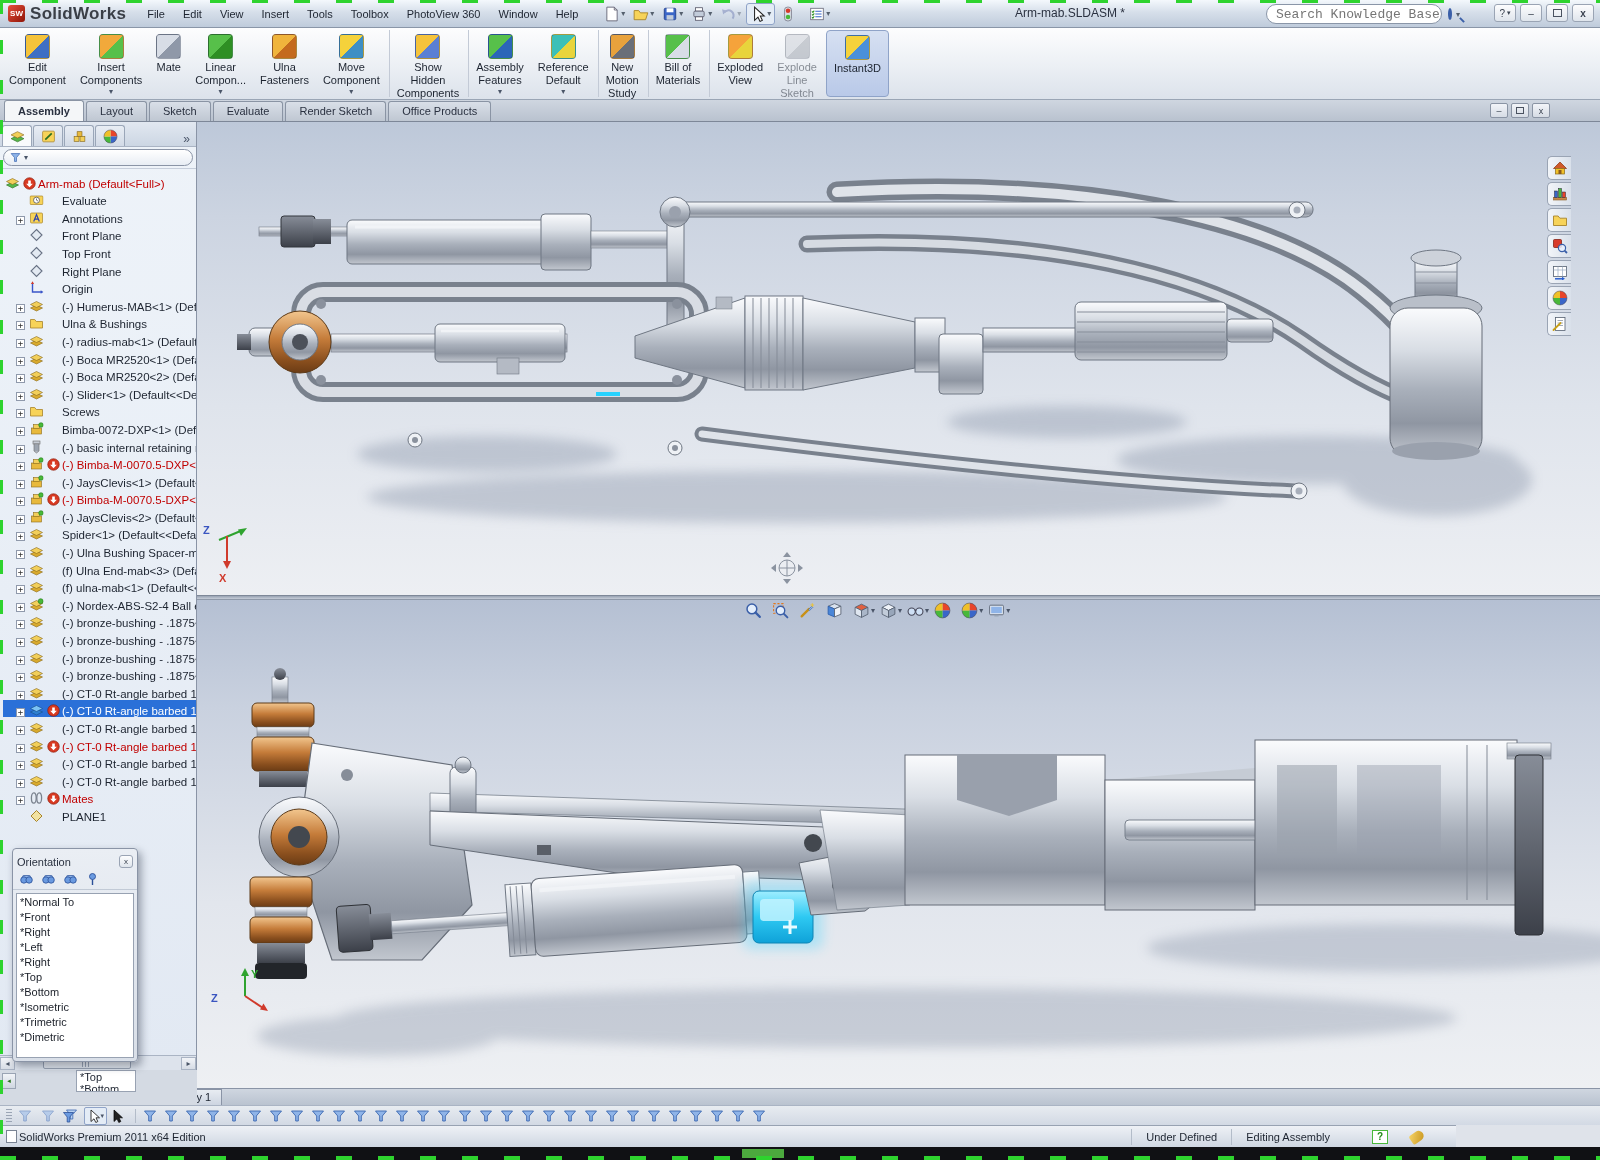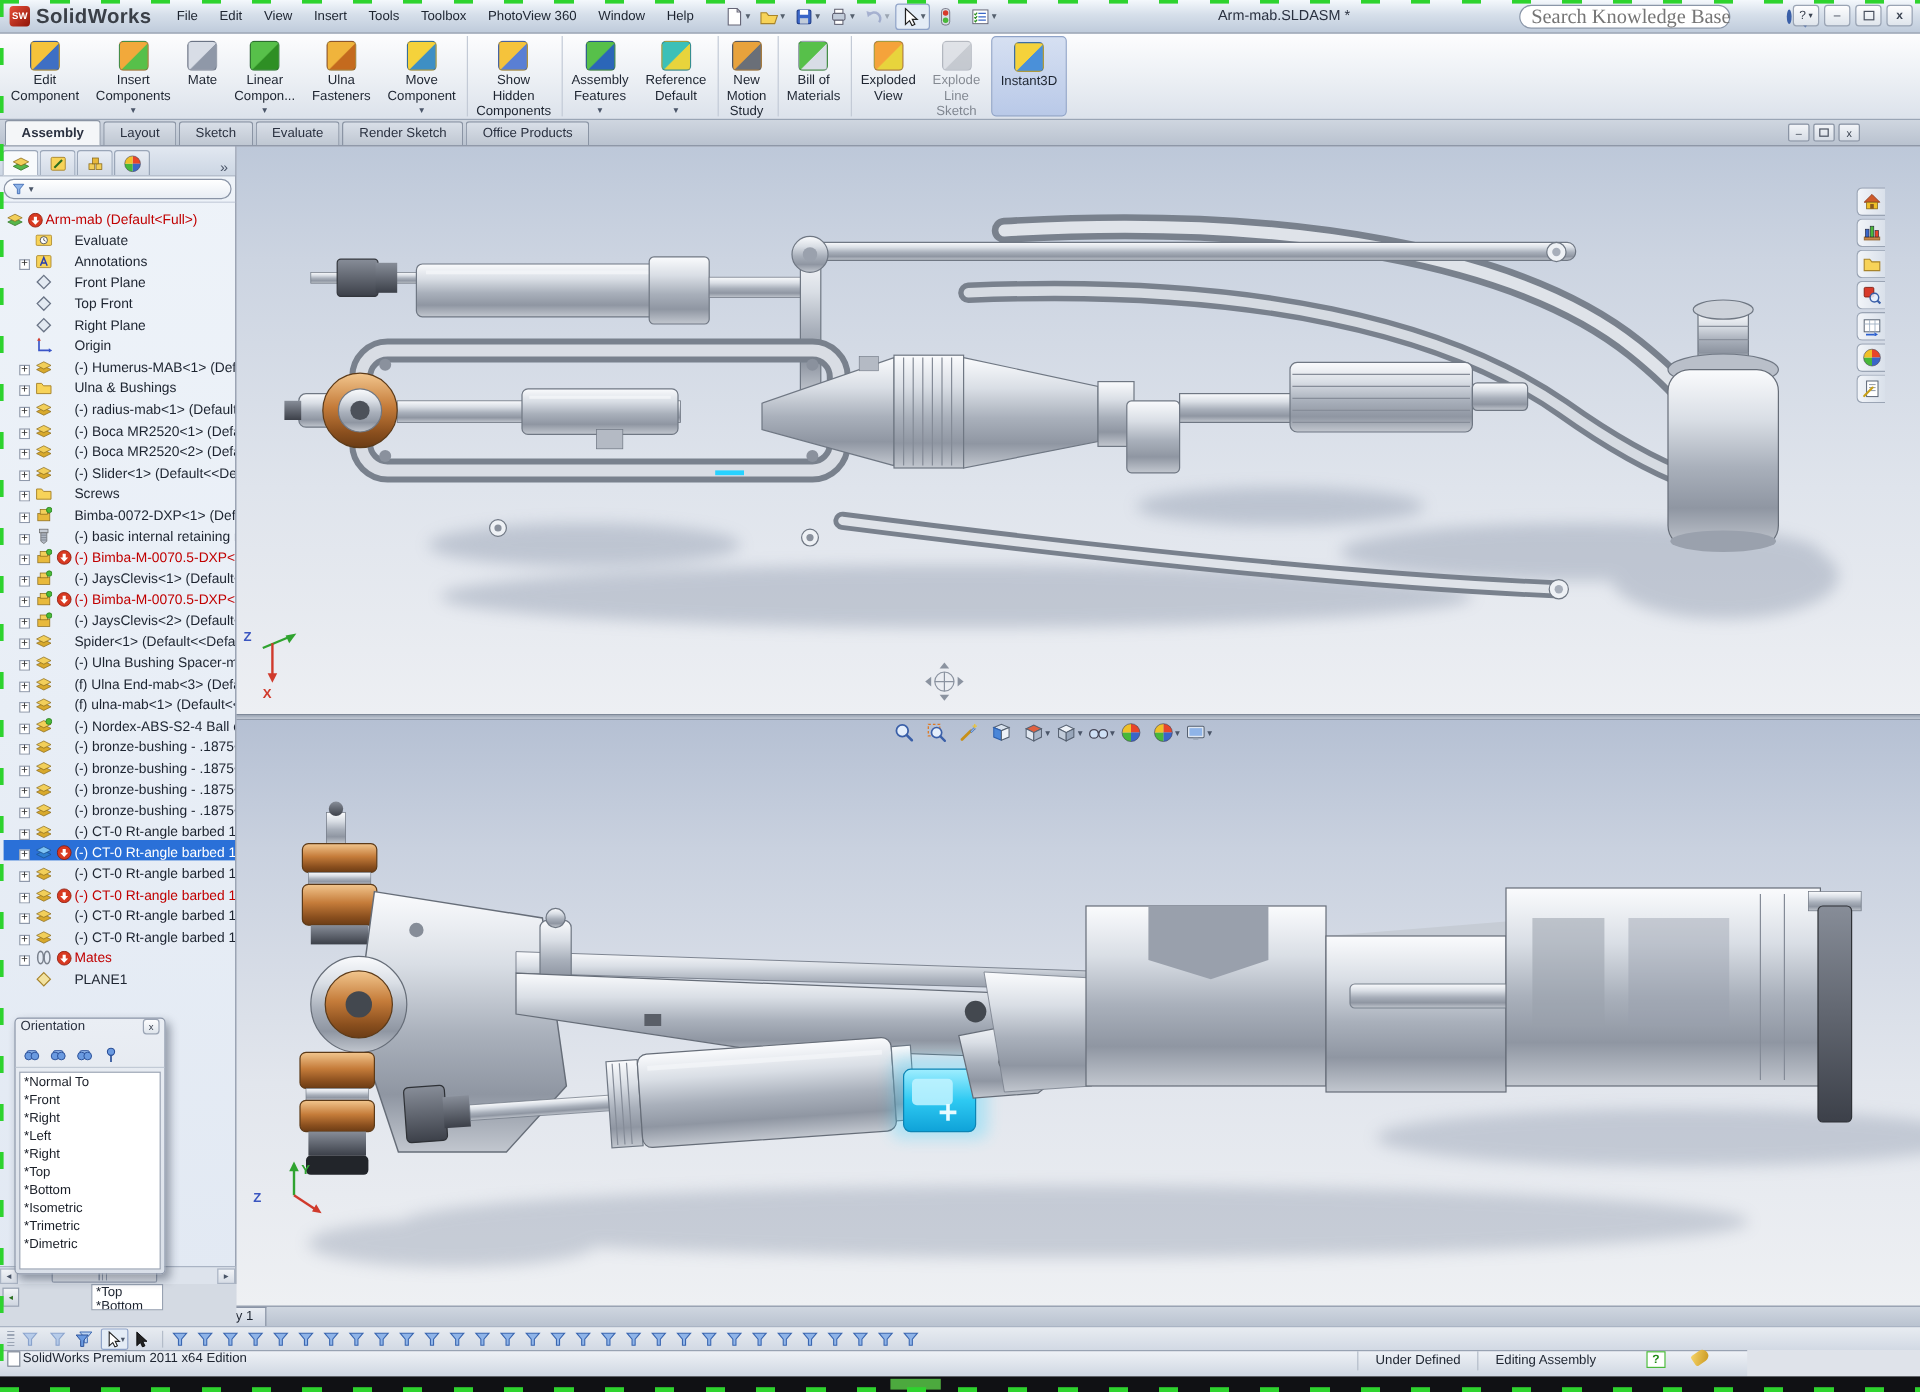--- a/index.html
+++ b/index.html
@@ -14,21 +14,21 @@
 .menu{padding:4px 9px;color:#1d2430;cursor:default}
 .qat{display:flex;align-items:center;gap:2px;margin-left:14px}
 .qbtn{display:flex;align-items:center;padding:2px 3px;border-radius:3px}
 .qbtn svg{width:16px;height:16px}
 .qbtn .qdd{font-size:8px;color:#55606e;margin-left:1px}
 .qbtn.disabled{opacity:.45}
 .qbtn.pressed{background:#e4ecf6;border:1px solid #8fa3c8}
 .doc-title{position:absolute;left:940px;top:6px;width:260px;text-align:center;font-size:12px;color:#2a3140}
 .searchbox{position:absolute;left:1266px;top:4px;width:176px;height:20px;background:#fff;border:1px solid #8a96a8;border-radius:10px;display:flex;align-items:center;padding:0 5px;gap:4px}
 .sb-book{width:10px;height:13px;background:linear-gradient(#f6b83c,#d88a10);border-radius:2px 4px 4px 2px}
-.sb-input{flex:1;border:none;outline:none;font-size:17px;color:#6a7484;background:transparent;font-family:Liberation Serif, serif}
+.sb-input{flex:1;border:none;outline:none;font-size:13px;color:#6a7484;background:transparent;font-family:Liberation Mono, monospace}
 .sb-mag{width:12px;height:12px;border:2px solid #3a5fa8;border-radius:50%;position:relative}
 .sb-mag::after{content:"";position:absolute;left:9px;top:9px;width:6px;height:2px;background:#3a5fa8;transform:rotate(45deg)}
 .sb-dd{font-size:8px;color:#55606e}
 .winctl{position:absolute;right:6px;top:4px;display:flex;gap:4px;align-items:center}
 .wbtn{min-width:22px;height:18px;border:1px solid #9aa4b4;border-radius:3px;background:linear-gradient(#fdfdfe,#dfe5ec);display:flex;align-items:center;justify-content:center;font-size:10px;color:#3a4250}
 .wres{width:9px;height:8px;border:1px solid #4a5260}
 
 .ribbon{left:0;top:28px;width:1600px;height:72px;background:linear-gradient(#fdfdfe,#ebeff4 55%,#dce2eb);border-bottom:1px solid #9aa5b5;display:flex;align-items:stretch;padding:2px 2px;z-index:30}
 .rbtn{display:flex;flex-direction:column;align-items:center;padding:4px 7px 1px;gap:2px;border-radius:4px;position:relative}
 .rbtn.sep{border-left:1px solid #c3cad6;border-radius:0;margin-left:2px}
@@ -65,21 +65,21 @@
 .trow.red .tlabel{color:#c00000}
 .trow.sel{background:#2a70d8}
 .trow.sel .tlabel{color:#fff}
 .hscroll{height:15px;border-top:1px solid #aab4c4;background:#dde3ec;display:flex;align-items:center}
 .harr{width:15px;height:13px;display:flex;align-items:center;justify-content:center;color:#4a5568;font-size:8px;background:linear-gradient(#f2f4f8,#d6dce5);border:1px solid #aab4c4}
 .hthumb{width:88px;height:11px;margin-left:28px;border:1px solid #9aa4b4;border-radius:2px;background:linear-gradient(#fdfdfe,#dfe5ec);position:relative}
 .hthumb::after{content:"";position:absolute;left:38px;top:2px;width:8px;height:6px;background:repeating-linear-gradient(90deg,#9aa4b4 0 1px,transparent 1px 3px)}
 .htrack{flex:1}
 
 .orient{left:12px;top:848px;width:126px;height:214px;background:linear-gradient(#eaeef4,#d9dfe8);border:1px solid #8a94a6;border-radius:4px;box-shadow:3px 4px 8px rgba(20,30,50,.4);z-index:35;display:flex;flex-direction:column}
-.ohead{height:19px;display:flex;align-items:flex-start;padding:0 4px;font-size:11px;color:#2a3140}
+.ohead{height:19px;display:flex;align-items:flex-end;padding:0 4px;font-size:11px;color:#2a3140}
 .oclose{margin-left:auto;width:14px;height:13px;border:1px solid #9aa4b4;border-radius:3px;background:linear-gradient(#fdfdfe,#dfe5ec);font-size:8px;display:flex;align-items:center;justify-content:center;color:#3a4250}
 .otools{height:22px;display:flex;align-items:center;gap:7px;padding:0 6px;border-bottom:1px solid #c2cad6}
 .otools svg{width:15px;height:14px}
 .olist{flex:1;margin:3px;background:#fff;border:1px solid #98a2b2;overflow:hidden;padding:1px 0 0 3px}
 .oitem{height:15px;line-height:15px;color:#1a1f28}
 
 .viewport{left:197px;top:122px;width:1403px;height:966px;z-index:1}
 .pane1{position:absolute;left:0;top:0;width:1403px;height:473px;background:linear-gradient(#bdc8d9,#ccd4e1 20%,#dfe4ec 60%,#edeff3)}
 .pane2{position:absolute;left:0;top:478px;width:1403px;height:488px;background:linear-gradient(#b5c0d3,#c9d1df 22%,#e2e6ed 62%,#eef0f3)}
 .vdivider{position:absolute;left:0;top:473px;width:1403px;height:5px;background:linear-gradient(#98a2b2,#c6cdd8);border-top:1px solid #7e8898;border-bottom:1px solid #8f99a9}
@@ -99,21 +99,21 @@
 .mtab{padding:1px 10px 2px;background:linear-gradient(#e8ecf2,#cdd5e1);border:1px solid #8a94a6;border-bottom:none;margin-left:6px;color:#1d2430}
 .seltools{left:0;top:1105px;width:1600px;height:20px;background:linear-gradient(#e8ecf1,#d2d9e4);border-top:1px solid #aab4c4;display:flex;align-items:center;padding-left:3px;gap:1px;z-index:20}
 .sgrip{width:6px;height:14px;background:repeating-linear-gradient(#9aa4b4 0 1px,transparent 1px 3px);margin:0 3px}
 .stool{display:flex;align-items:center;padding:1px 2px;border-radius:2px}
 .stool svg{width:14px;height:14px}
 .stool.dim{opacity:.5}
 .stool.pressed{background:#e4ecf6;border:1px solid #8fa3c8}
 .sdd{font-size:7px;color:#4a5568}
 .ssep{width:1px;height:14px;background:#b3bcc9;margin:0 4px}
 
-.statusbar{left:0;top:1125px;width:1456px;height:22px;background:linear-gradient(#eef1f6,#cfd7e2);border-top:1px solid #98a2b2;display:flex;align-items:flex-start;padding:0 6px;z-index:20;color:#1d2430}
+.statusbar{left:0;top:1125px;width:1456px;height:22px;background:linear-gradient(#eef1f6,#cfd7e2);border-top:1px solid #98a2b2;display:flex;align-items:center;padding:0 6px;z-index:20;color:#1d2430}
 .sb-ico{width:11px;height:13px;background:#fff;border:1px solid #7a8494;margin-right:2px}
 .sb-cell{padding:0 14px;border-left:1px solid #b3bcc9;height:16px;display:flex;align-items:center}
 .sb-help{width:16px;height:14px;background:#fff;border:1px solid #49b83a;color:#1f8a14;font-weight:bold;font-size:10px;display:flex;align-items:center;justify-content:center;margin:0 22px 0 28px}
 .sb-tag{width:14px;height:10px;background:linear-gradient(135deg,#f6d468,#c8951d);border-radius:2px 5px 5px 2px;transform:rotate(-35deg);margin-right:26px}
 .bstrip{left:0;top:1147px;width:1600px;height:13px;background:#101114;z-index:20}
 .bgreen{position:absolute;left:742px;top:2px;width:42px;height:9px;background:#4ca93e}
 
 .edge{position:absolute;z-index:60;pointer-events:none}
 .edge.top{left:0;top:0;width:1600px;height:3px;background:repeating-linear-gradient(90deg,#2ed32e 0 16px,transparent 16px 42px)}
 .edge.left{left:0;top:0;width:3px;height:1160px;background:repeating-linear-gradient(180deg,#2ed32e 0 14px,transparent 14px 40px)}

